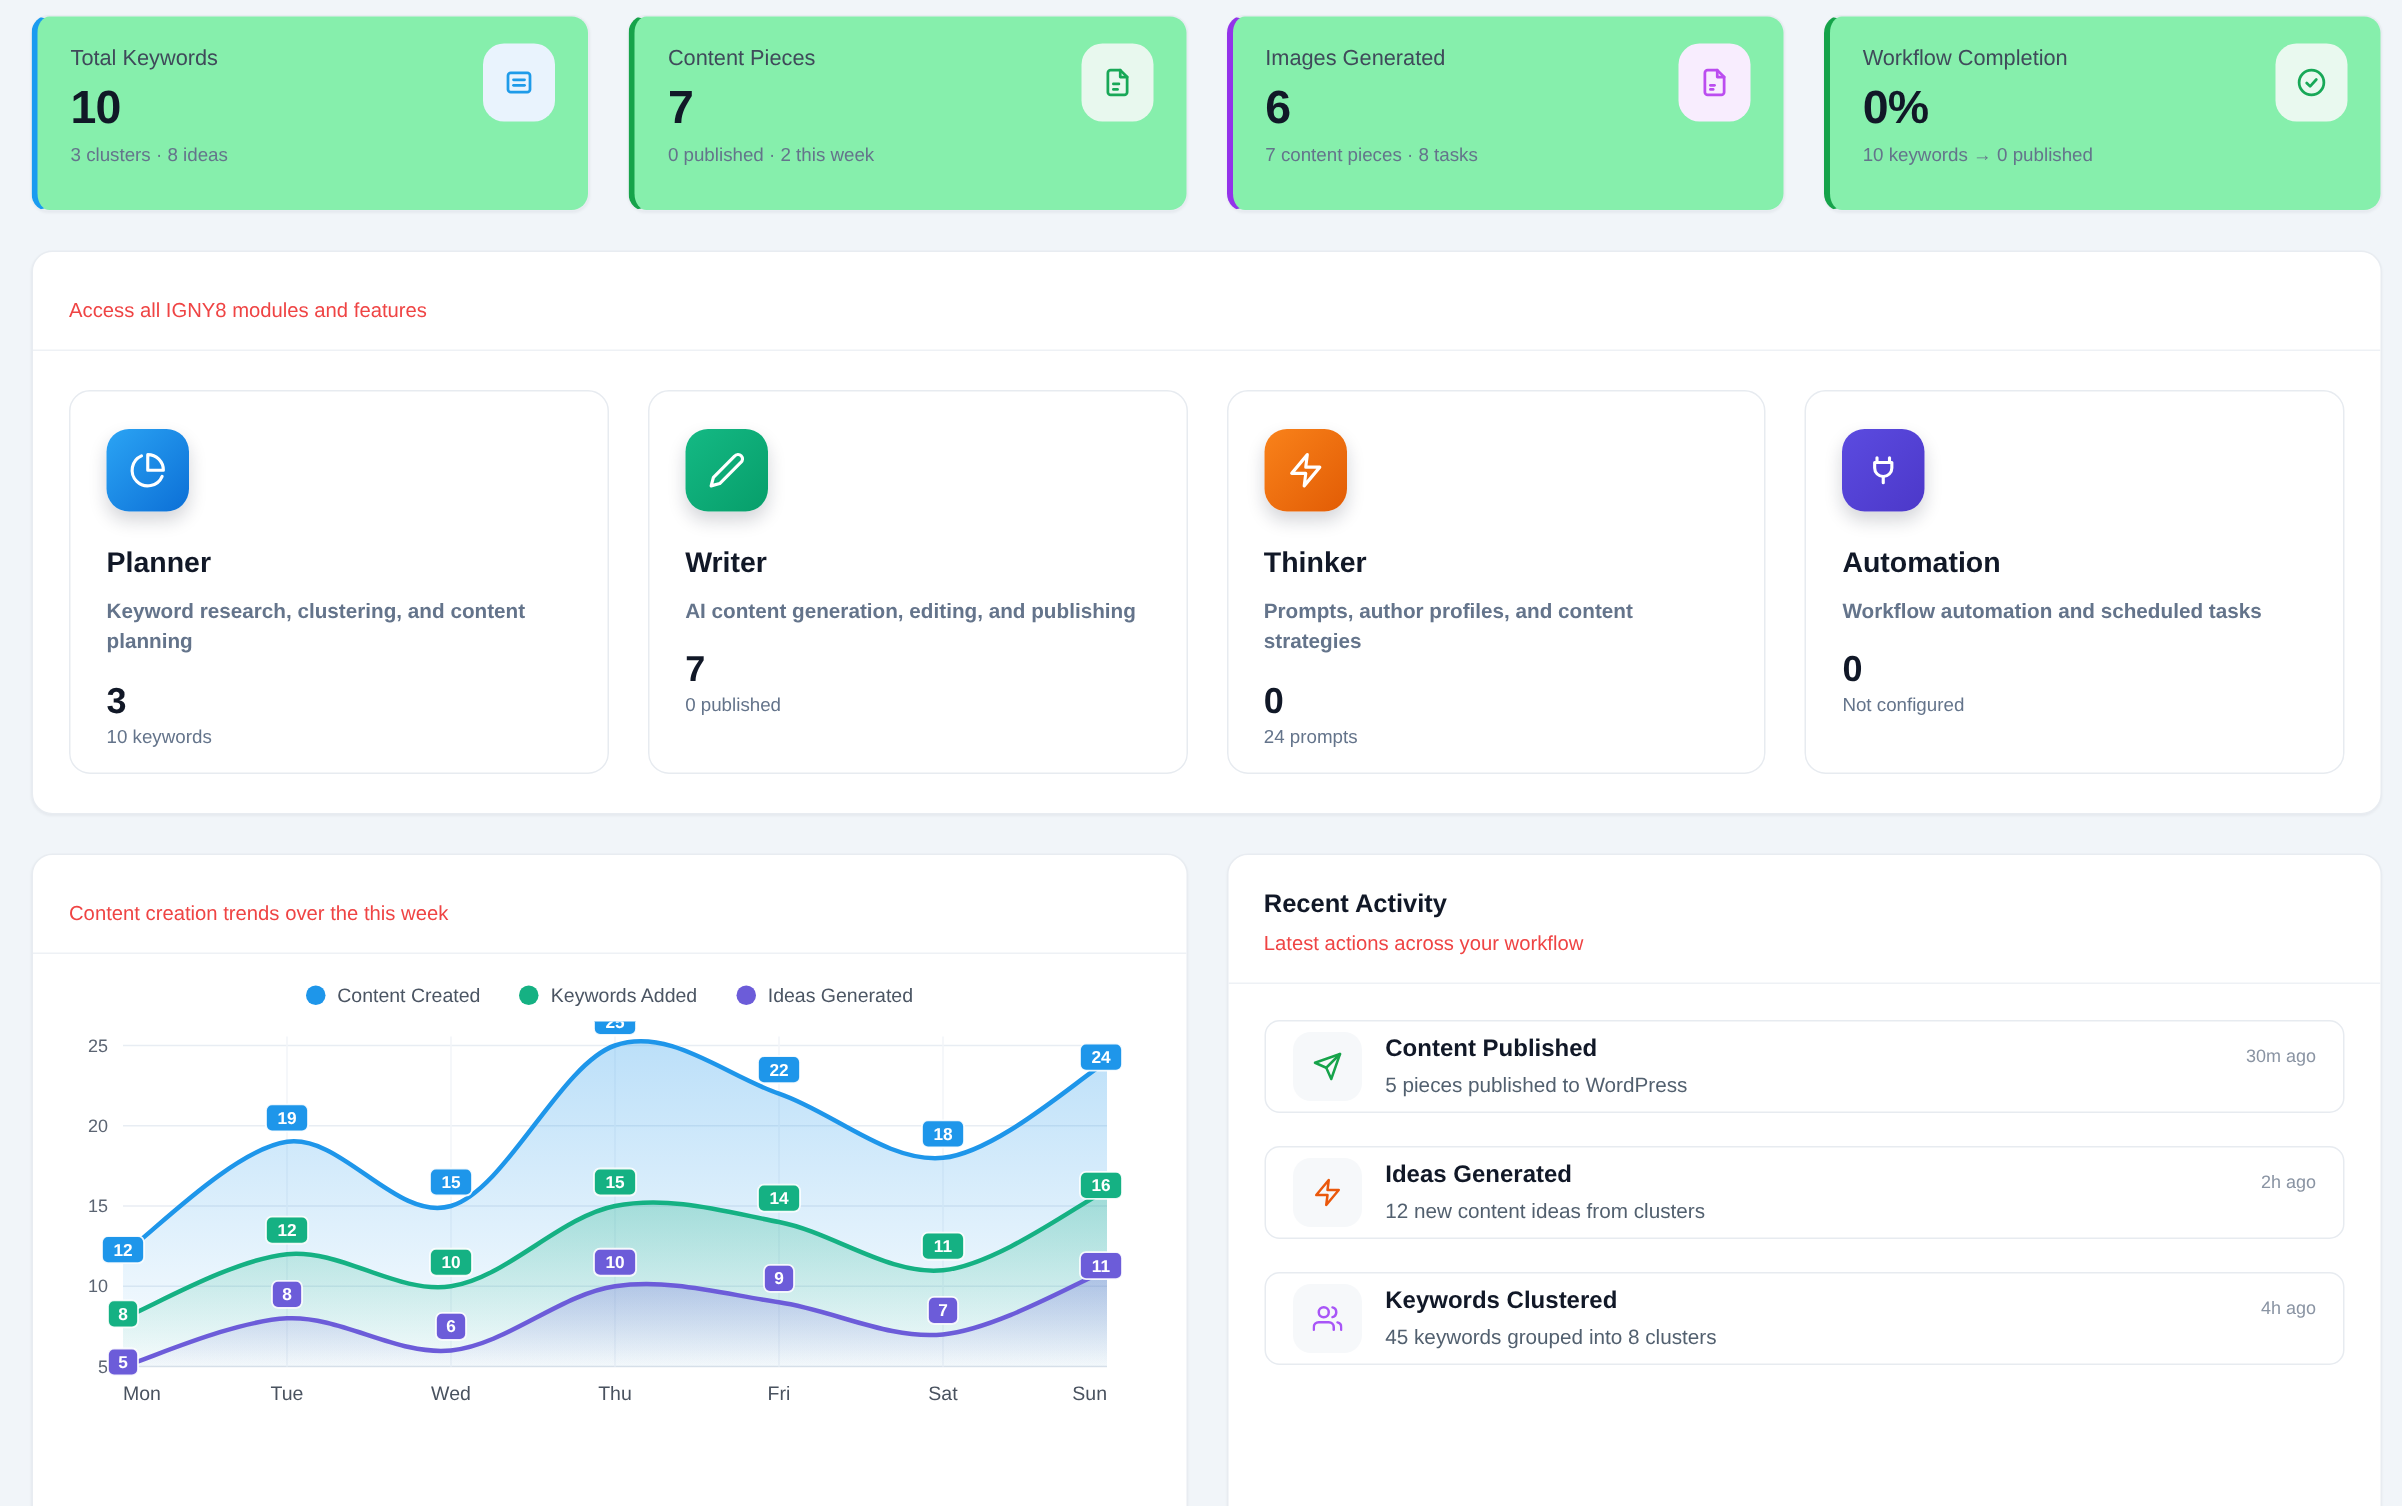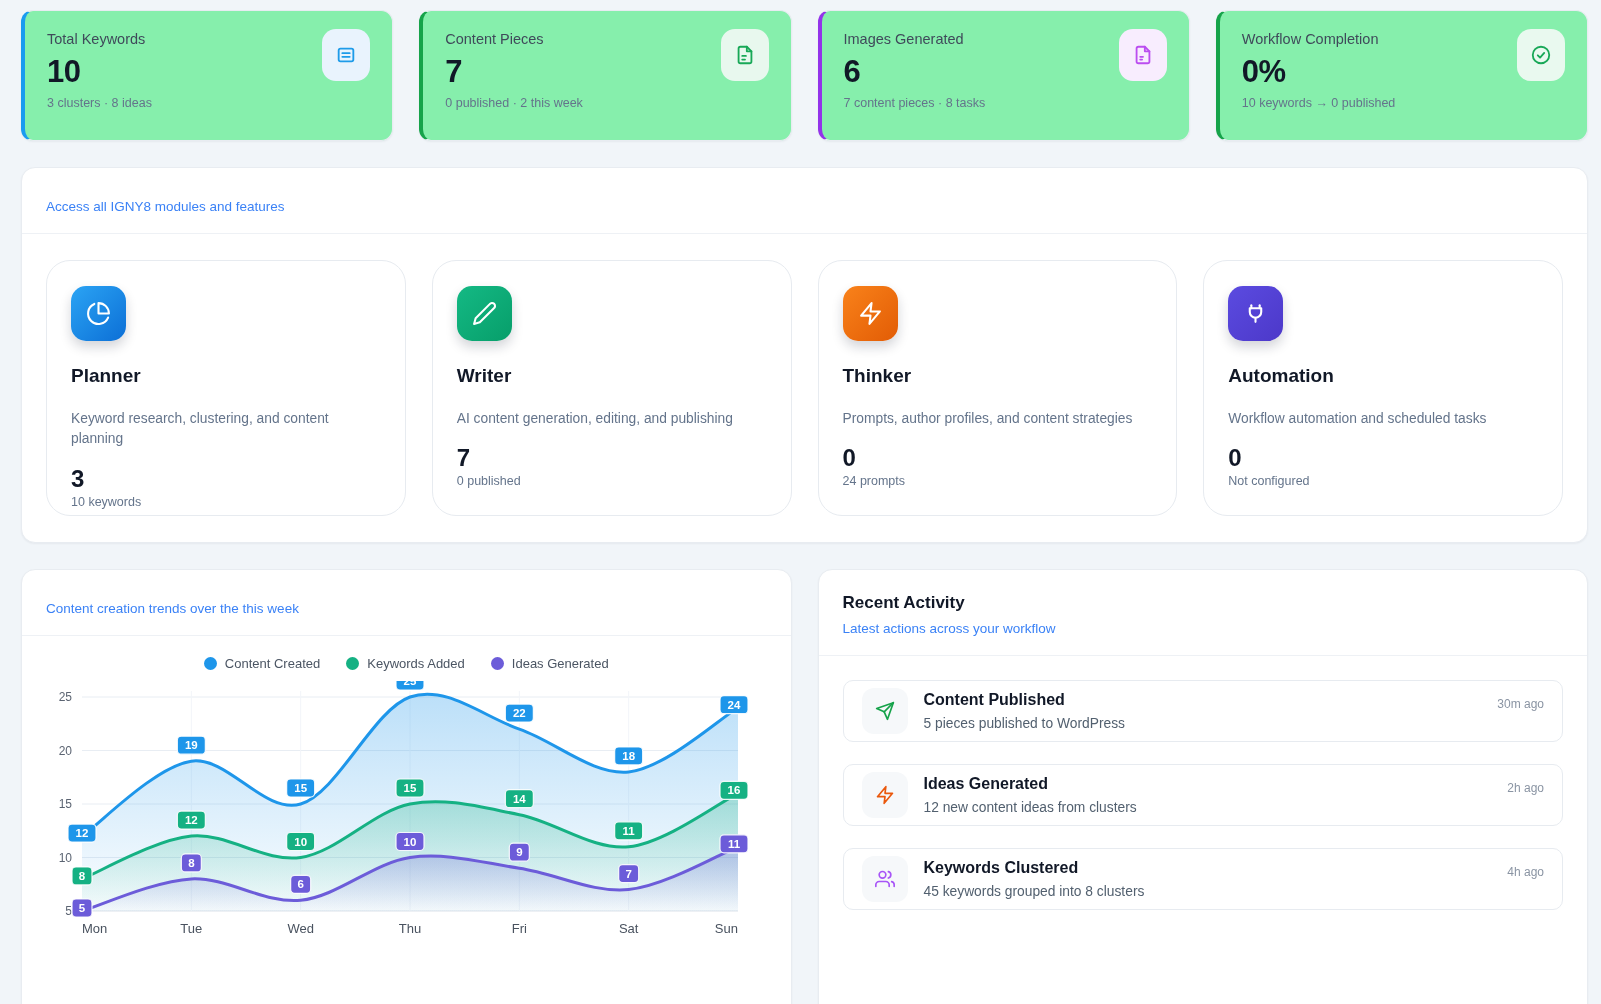--- a/index.html
+++ b/index.html
@@ -28,36 +28,36 @@
   }
   .stat-iconbox svg { width:22px; height:22px; stroke:currentColor; fill:none; stroke-width:2; stroke-linecap:round; stroke-linejoin:round; }
 
   
   .panel {
     background:#ffffff; border:1px solid #e8ecf1; border-radius:14px;
     box-shadow:0 1px 2px rgba(15,23,42,.05); margin-top:26px;
   }
   .panel-header { padding:23px 24px 19px 24px; border-bottom:1px solid #eef1f5; }
   .panel-title { font-size:17px; font-weight:700; color:#111827; }
-  .panel-sub { font-size:13.5px; color:#3b82f6; margin-top:8px; }
+  .panel-sub { font-size:13.5px; color:#ef4444; margin-top:8px; }
 
   
   .modules-body { display:flex; gap:26px; padding:26px 24px 26px 24px; }
   .module-card {
-    flex:1; background:#ffffff; border:1px solid #e7ebf0; border-radius:24px;
+    flex:1; background:#ffffff; border:1px solid #e7ebf0; border-radius:14px;
     padding:25px 24px 24px 24px; height:256px; cursor:pointer;
   }
   .module-iconbox {
     width:55px; height:55px; border-radius:15px;
     display:flex; align-items:center; justify-content:center;
     box-shadow:0 6px 12px rgba(15,23,42,.18);
   }
   .module-iconbox svg { width:25px; height:25px; stroke:#ffffff; fill:none; stroke-width:2; stroke-linecap:round; stroke-linejoin:round; }
   .module-name { font-size:19px; font-weight:700; color:#111827; margin-top:24px; }
-  .module-desc { font-size:13.8px; color:#64748b; margin-top:22px; line-height:1.48; }
+  .module-desc { font-size:13.8px; color:#64748b; margin-top:11px; line-height:1.48;font-weight:bold; }
   .module-value { font-size:24px; font-weight:800; color:#111827; margin-top:15px; }
   .module-sub { font-size:12.5px; color:#64748b; margin-top:2px; }
 
   
   .bottom-row { display:flex; gap:26px; }
   .bottom-row .panel { flex:1; height:470px; margin-top:26px; }
 
   
   .chart-body { padding:18px 16px 0 16px; }
   .legend { display:flex; justify-content:center; gap:26px; margin:2px 0 10px 0; }

